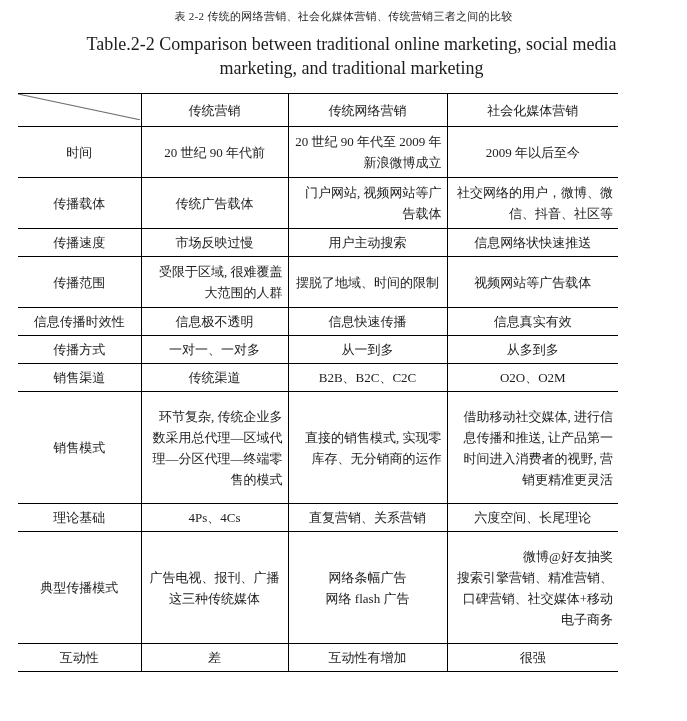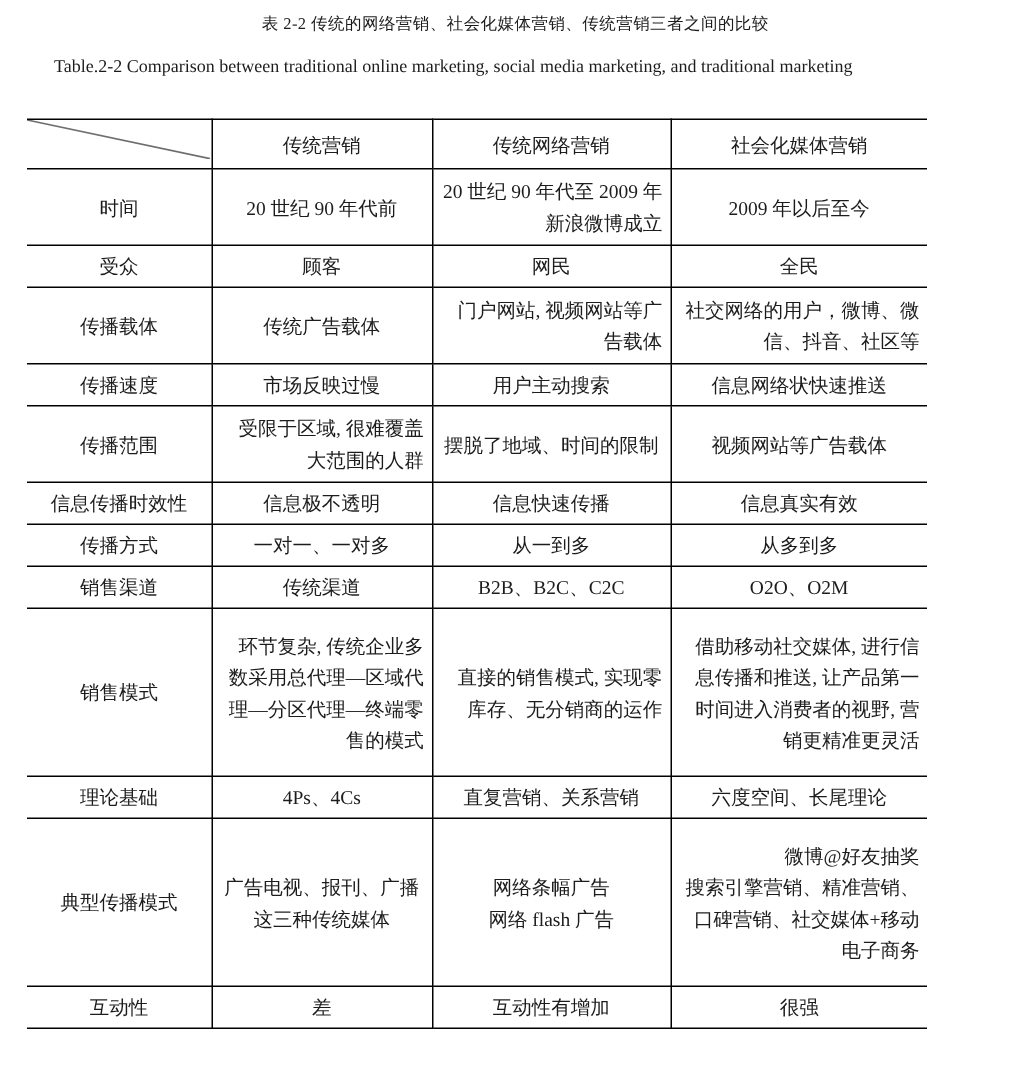--- a/index.html
+++ b/index.html
@@ -24,30 +24,30 @@
   
   .caption-cn {
     text-align: center;
     font-size: 11px;
     line-height: 26px;
     padding-top: 3px;
     letter-spacing: .3px;
     color: #1c1c1c;
   }
   .caption-en {
-    text-align: left;
-    font-size: 12px;
+    text-align: center;
+    font-size: 18px;
     line-height: 24px;
-    padding: 3px 40px 0 36px;
+    padding: 3px 40px 0 56px;
     color: #1c1c1c;
   }
 
   
   .tbl-wrap {
-    margin: 23px 0 0 18px;
+    margin: 13px 0 0 18px;
     width: 600px;
   }
   table.cmp {
     border-collapse: collapse;
     width: 600px;
     table-layout: fixed;
   }
   table.cmp td {
     border-top: 1.6px solid #000;
     border-bottom: 1.6px solid #000;
@@ -120,26 +120,20 @@
           <td class="ctr">社会化媒体营销</td>
         </tr>
 
         <tr class="row-tall">
           <td class="lbl">时间</td>
           <td class="ctr">20 世纪 90 年代前</td>
           <td class="just">20 世纪 90 年代至 2009 年新浪微博成立</td>
           <td class="ctr">2009 年以后至今</td>
         </tr>
 
-        <tr>
-          <td class="lbl">受众</td>
-          <td class="ctr">顾客</td>
-          <td class="ctr">网民</td>
-          <td class="ctr">全民</td>
-        </tr>
 
         <tr class="row-tall">
           <td class="lbl">传播载体</td>
           <td class="ctr">传统广告载体</td>
           <td class="just">门户网站, 视频网站等广告载体</td>
           <td class="just">社交网络的用户，微博、微信、抖音、社区等</td>
         </tr>
 
         <tr>
           <td class="lbl">传播速度</td>

